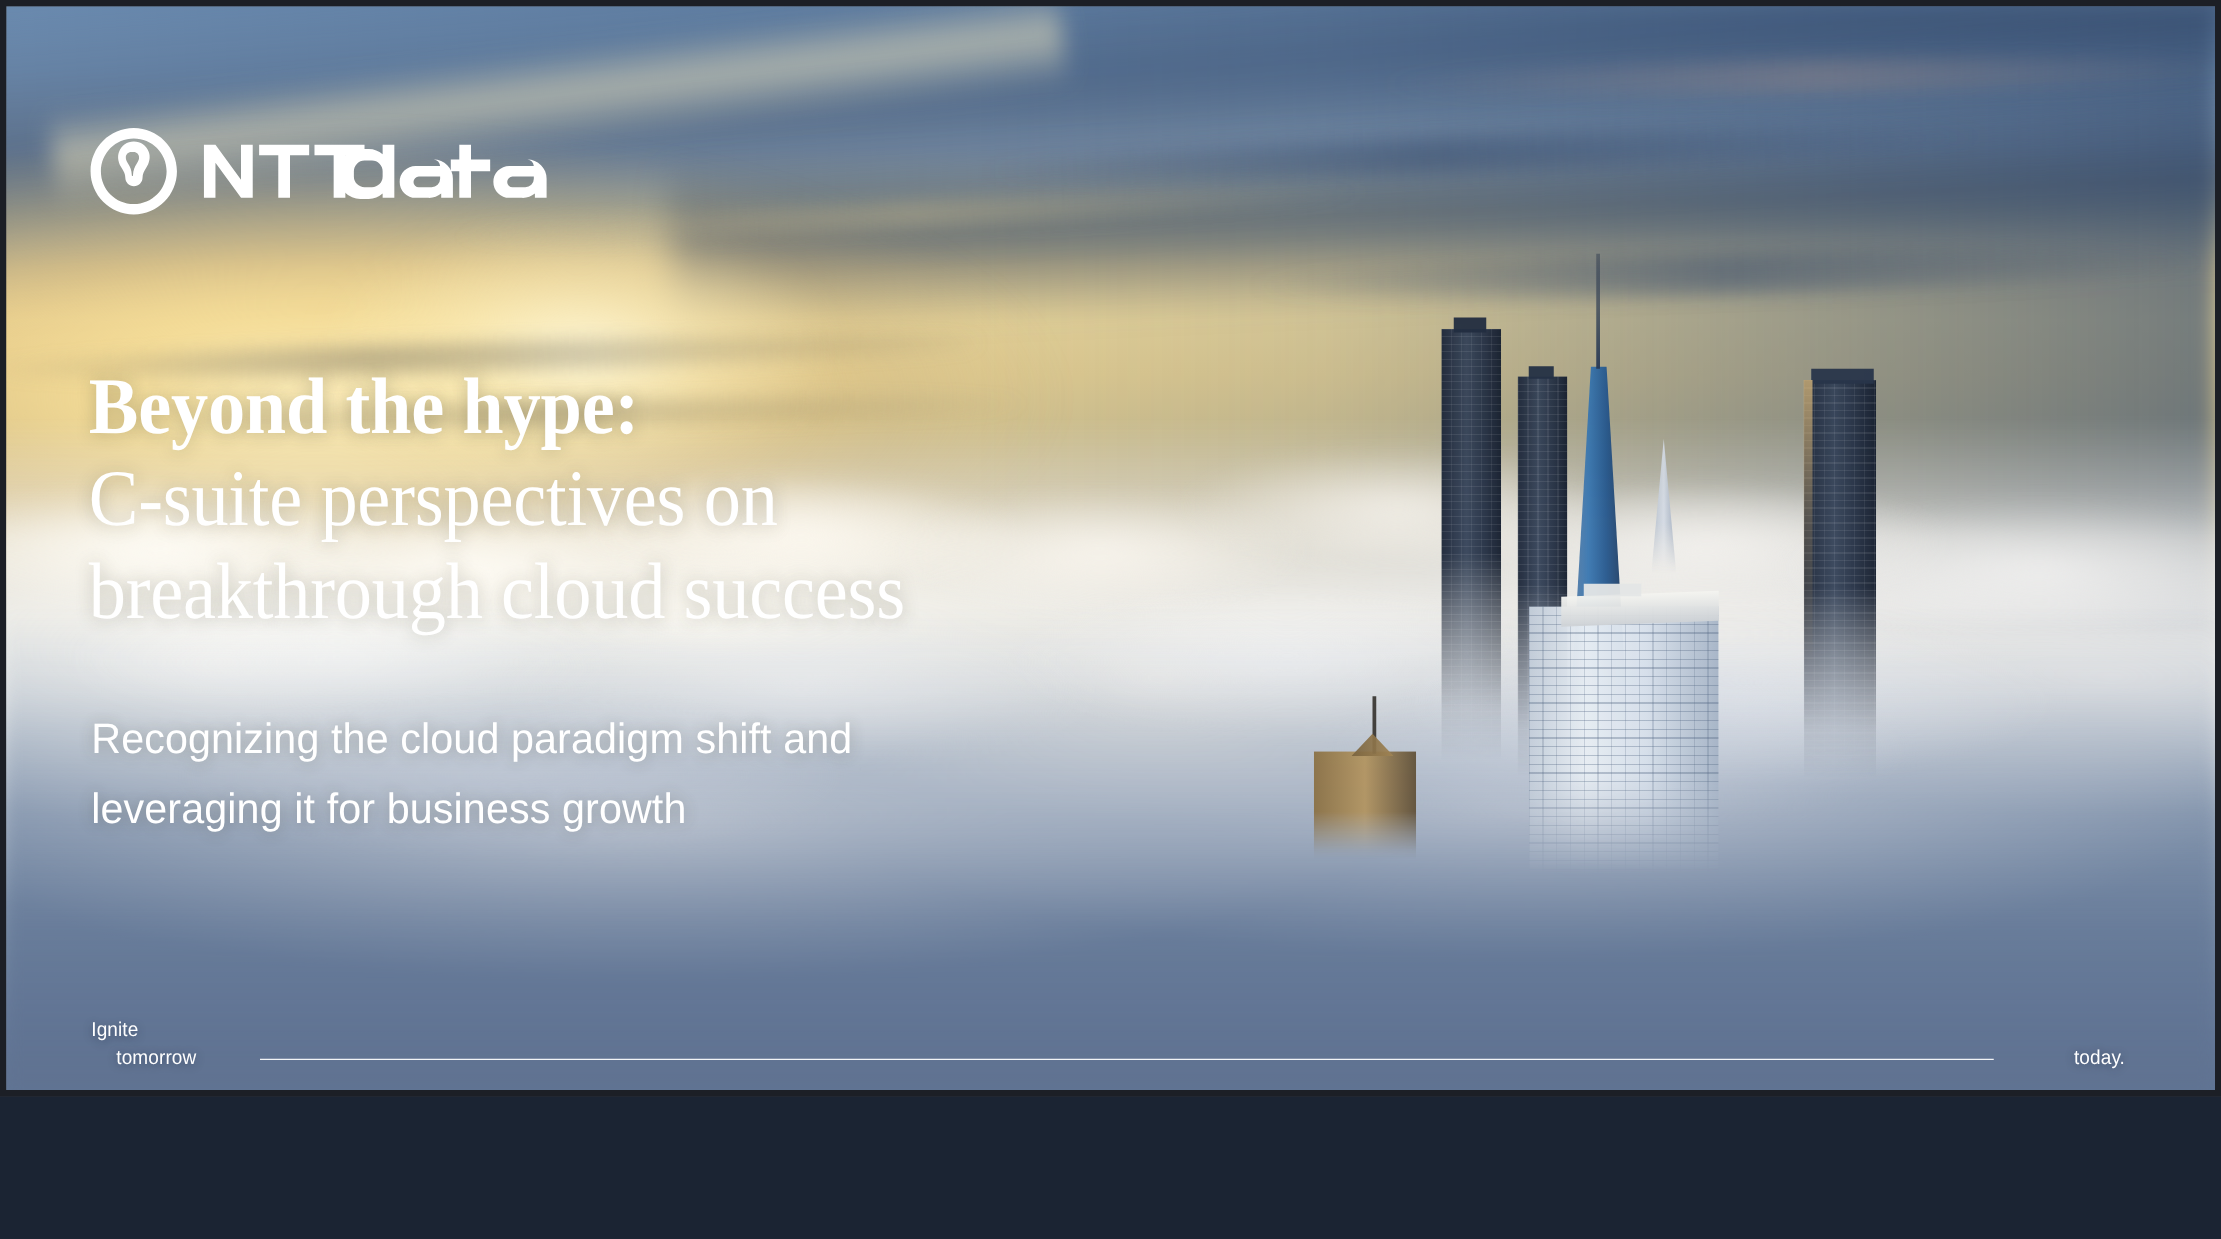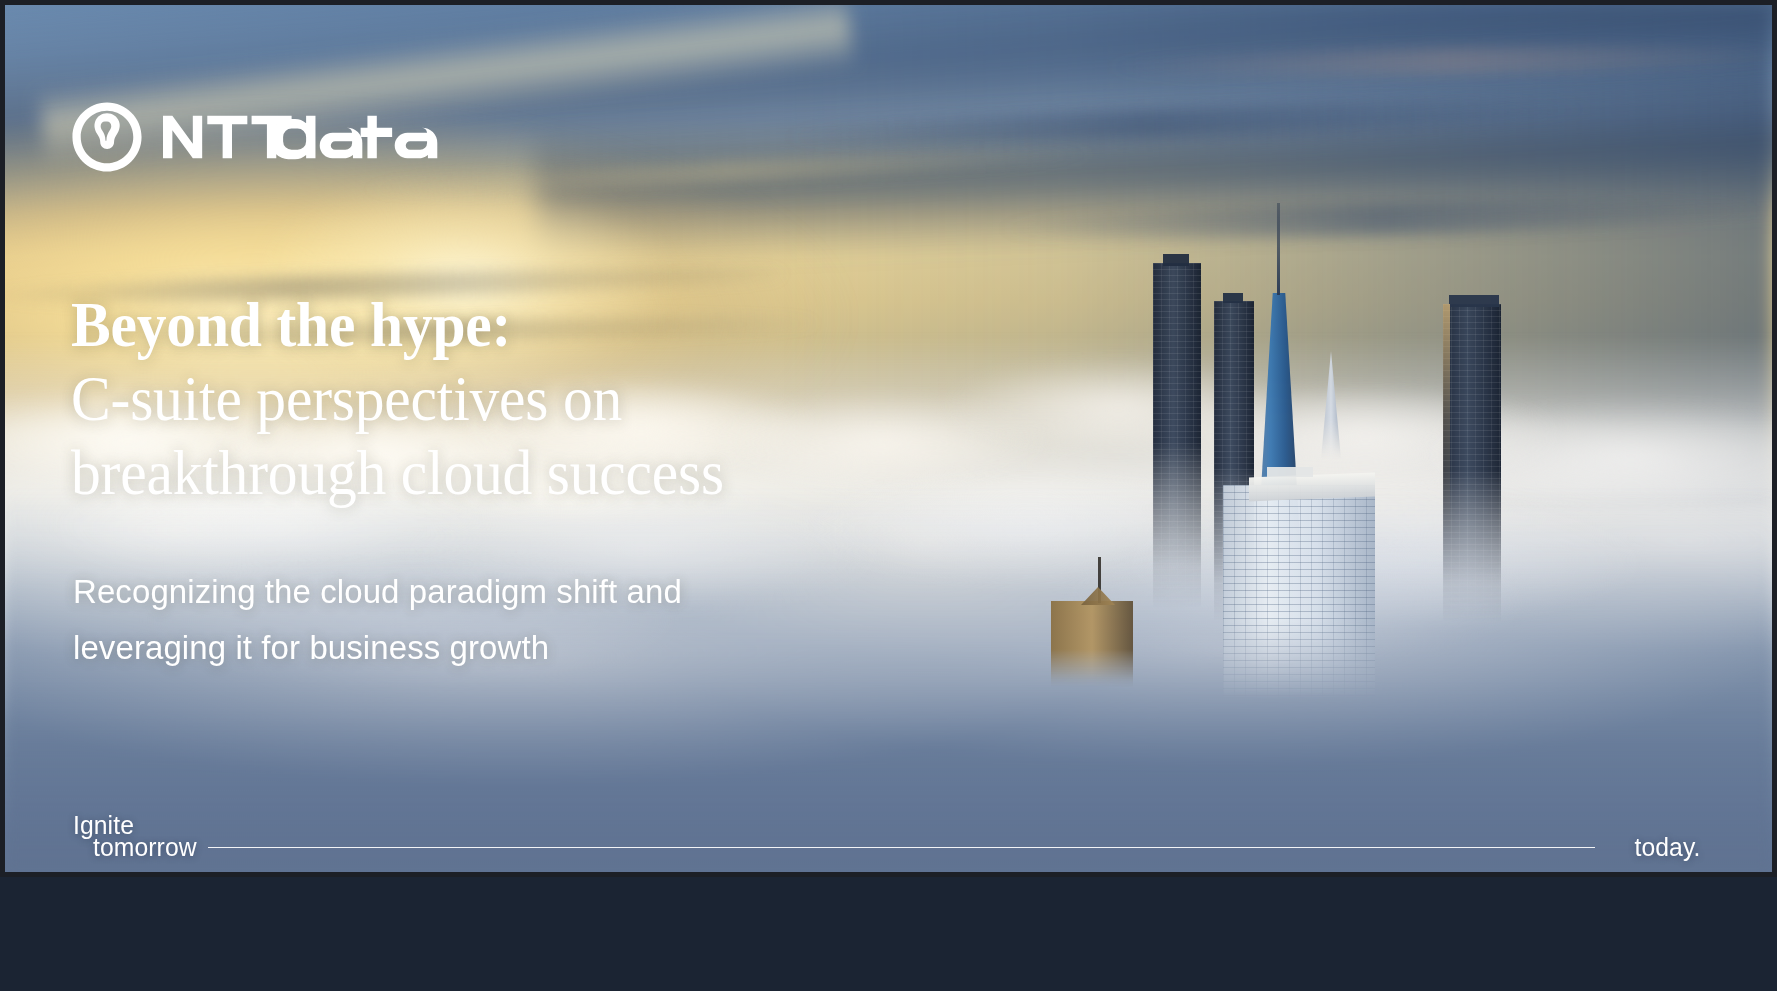--- a/index.html
+++ b/index.html
@@ -301,21 +301,21 @@
 
   
   .tagline {
     position: absolute;
     left: 0; right: 0;
     top: 808px;
     height: 64px;
     z-index: 30;
     color: #ffffff;
     font-family: "Liberation Sans", sans-serif;
-    font-size: 26px;
+    font-size: 16px;
     letter-spacing: 0.1px;
     text-shadow: 0 1px 8px rgba(30,44,66,0.45);
   }
   .tag-ignite {
     position: absolute;
     left: 68px;
     top: 0px;
     line-height: 24px;
     transform: scaleX(0.95);
     transform-origin: left top;

